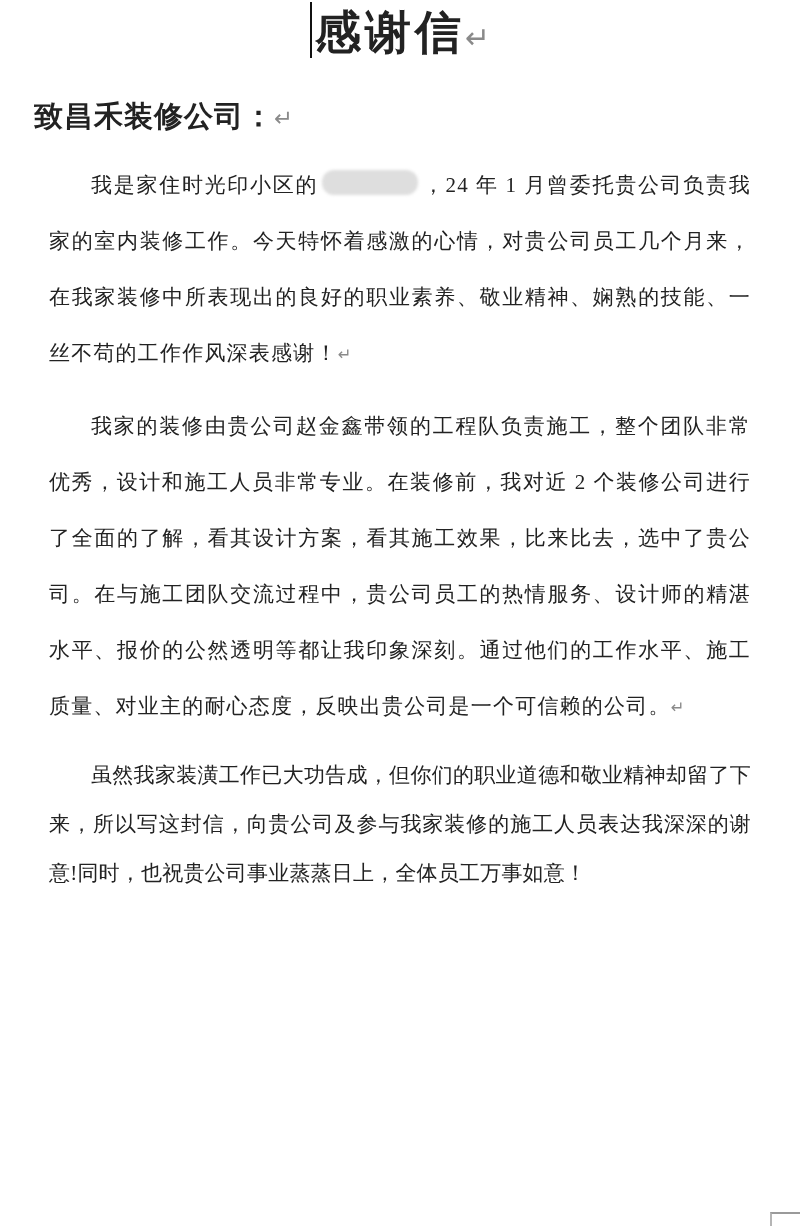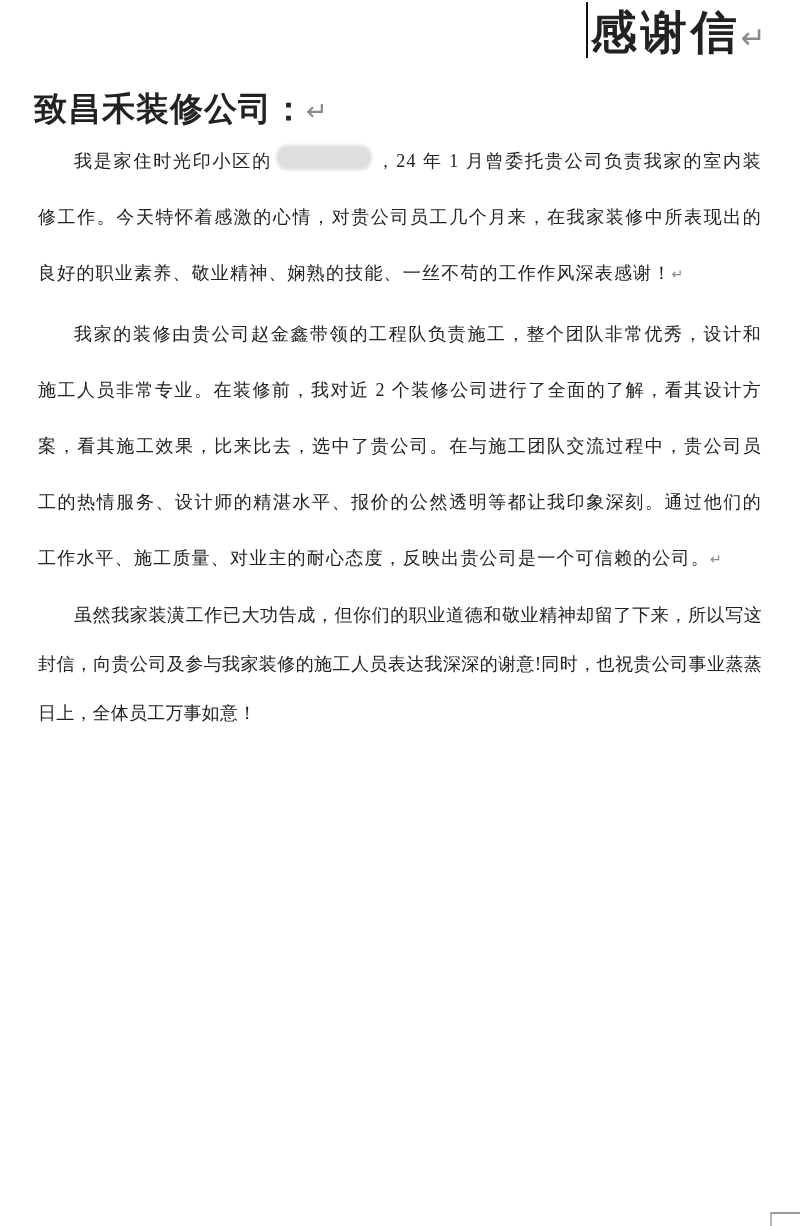--- a/index.html
+++ b/index.html
@@ -8,21 +8,21 @@
     width: 800px;
     height: 1226px;
     box-sizing: border-box;
     background: #ffffff;
     padding: 2px 34px 0 34px;
     overflow: hidden;
     font-family: "Liberation Serif", "DejaVu Serif", serif;
     color: #222222;
   }
   .title-row {
-    text-align: right;
+    text-align: center;
     font-size: 46px;
     font-weight: 700;
     line-height: 62px;
     height: 66px;
     letter-spacing: 4px;
     white-space: nowrap;
   }
   .text-cursor {
     display: inline-block;
     width: 2px;
@@ -34,28 +34,28 @@
   .pilcrow {
     color: #8a8a8a;
     font-size: 0.78em;
     font-weight: 400;
     letter-spacing: 0;
     font-family: "DejaVu Sans", sans-serif;
   }
   .title-row .pilcrow { font-size: 30px; }
   .salutation {
     margin-top: 24px;
-    font-size: 33px;
+    font-size: 29px;
     font-weight: 700;
-    line-height: 35px;
+    line-height: 48px;
     letter-spacing: 1px;
   }
   .body-text p {
-    margin: 4px;
-    font-size: 18px;
+    margin: 15px;
+    font-size: 21px;
     line-height: 56px;
     letter-spacing: 1.2px;
     text-align: justify;
     text-justify: inter-character;
     text-indent: 2em;
   }
   .body-text p.tight {
     line-height: 49px;
     letter-spacing: 0.2px;
   }

